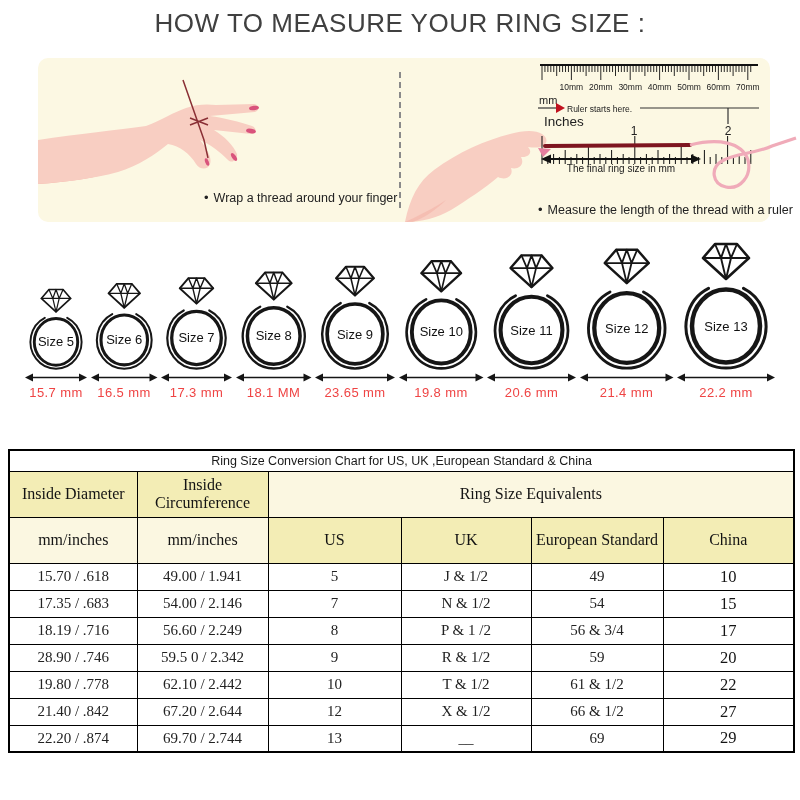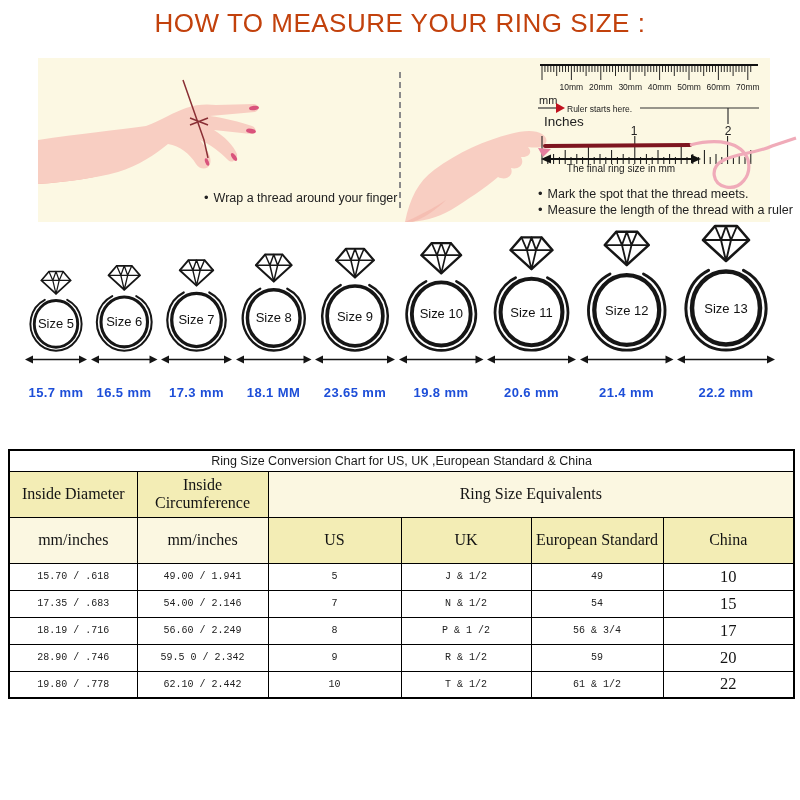--- a/index.html
+++ b/index.html
@@ -5,57 +5,57 @@
   :root{
     --cream:#FCF8E3; --yellow:#F3EDB5; --pale:#FBF7E1; --skin:#F8CEC2;
     --skinshade:#F3B1A5; --nail:#D9537C; --threaddark:#7E1520;
     --threadpink:#F0ABB9; --ink:#111111;
   }
   *{margin:0;padding:0;box-sizing:border-box;}
   html,body{width:800px;height:800px;background:#fff;overflow:hidden;}
   body{font-family:"Liberation Sans",sans-serif;color:var(--ink);position:relative;}
 
   .page-title{position:absolute;top:8px;left:0;width:800px;text-align:center;
-    font-size:26px;font-weight:500;letter-spacing:.5px;color:#c2410c;}
+    font-size:26px;font-weight:500;letter-spacing:.5px;color:#404040;}
 
   .panel{position:absolute;left:38px;top:58px;width:732px;height:164px;
-    background:var(--cream);}
+    background:var(--cream);border-radius:10px;}
   .panel-art{position:absolute;left:0;top:0;width:732px;height:164px;}
   .divider{position:absolute;left:361px;top:14px;height:136px;width:0;
     border-left:2px dashed #8a8a8a;}
   .overlay-art{position:absolute;left:0;top:0;width:760px;height:164px;overflow:visible;}
 
   .ruler{position:absolute;left:498px;top:4px;}
   .ruler text{font-family:"Liberation Sans",sans-serif;fill:#222;}
 
   .bullet-line{position:absolute;font-size:12.5px;color:#222;white-space:nowrap;}
   .bullet-line .dot{font-size:13px;margin-right:5px;}
   .final-size{position:absolute;left:498px;top:105px;width:170px;text-align:center;
     font-size:10px;color:#1a1a1a;white-space:nowrap;}
 
   .ring-strip{position:absolute;left:24px;top:248px;width:752px;height:152px;
     display:flex;justify-content:space-between;align-items:flex-end;}
   .ring-item{display:flex;flex-direction:column;align-items:center;}
   .ring-item svg{display:block;}
-  .ring-measure{font-size:13px;font-weight:700;letter-spacing:.4px;color:#1d4ed8;
-    margin-top:20px;white-space:nowrap;}
+  .ring-measure{font-size:13px;font-weight:400;letter-spacing:.4px;color:#ef4444;
+    margin-top:2px;white-space:nowrap;}
   .ring-arrow{margin-top:2px;}
 
   .conv-table{position:absolute;left:8px;top:417px;width:785px;
     border-collapse:collapse;table-layout:fixed;background:#fff;}
   .conv-table td{border:1.5px solid #000;text-align:center;vertical-align:middle;
     padding:1px 2px;}
   .conv-table{border:2px solid #000;margin-top:32px;}
   .tbl-title{height:21px;font-family:"Liberation Sans",sans-serif;font-size:12.5px;
     color:#1a1a1a;background:#fff;}
   .hdr{font-family:"Liberation Serif",serif;font-size:16px;height:46px;color:#141414;}
   .bg-yellow{background:var(--yellow);}
   .bg-pale{background:var(--pale);}
-  .conv-table .data-row td{height:27px;font-family:Liberation Mono, monospace;
-    font-size:10px;color:#222;}
+  .conv-table .data-row td{height:27px;font-family:Liberation Serif, serif;
+    font-size:15px;color:#222;}
   .conv-table .data-row td.china{font-family:"Liberation Serif",serif;
     font-size:16.5px;color:#141414;}
 </style>
 </head>
 <body>
 
 <div class="page-title">HOW TO MEASURE YOUR RING SIZE :</div>
 
 <div class="panel">
 
@@ -232,23 +232,20 @@
     </g>
     <polygon points="503,101 513,96.5 513,105.5" fill="#111"></polygon>
     <polygon points="663,101 653,96.5 653,105.5" fill="#111"></polygon>
   </svg>
 
   <div class="final-size">The final ring size in mm</div>
 
   <div class="bullet-line" style="left:166px;top:132px">
     <span class="dot">•</span><span>Wrap a thread around your finger</span>
   </div>
-  <div class="bullet-line" style="left:500px;top:128px">
-    <span class="dot">•</span><span>Mark the spot that the thread meets.</span>
-  </div>
   <div class="bullet-line" style="left:500px;top:144px">
     <span class="dot">•</span><span>Measure the length of the thread with a ruler</span>
   </div>
 </div>
 
 <div class="ring-strip">
     <div class="ring-item">
       <svg width="64" height="85" viewBox="0 0 100 133">
         <g fill="none" stroke="#161616" stroke-linejoin="round" stroke-linecap="round">
           <polygon stroke-width="2.6" points="27,21 39,7 61,7 73,21 50,42"></polygon>
@@ -480,14 +477,30 @@
         <td class="china">20</td>
       </tr>
       <tr class="data-row">
         <td>19.80 / .778</td>
         <td>62.10 / 2.442</td>
         <td>10</td>
         <td>T &amp; 1/2</td>
         <td>61 &amp; 1/2</td>
         <td class="china">22</td>
       </tr>
+      <tr class="data-row">
+        <td>21.40 / .842</td>
+        <td>67.20 / 2.644</td>
+        <td>12</td>
+        <td>X &amp; 1/2</td>
+        <td>66 &amp; 1/2</td>
+        <td class="china">27</td>
+      </tr>
+      <tr class="data-row">
+        <td>22.20 / .874</td>
+        <td>69.70 / 2.744</td>
+        <td>13</td>
+        <td>__</td>
+        <td>69</td>
+        <td class="china">29</td>
+      </tr>
     </tbody>
 </table>
 
 </body></html>

